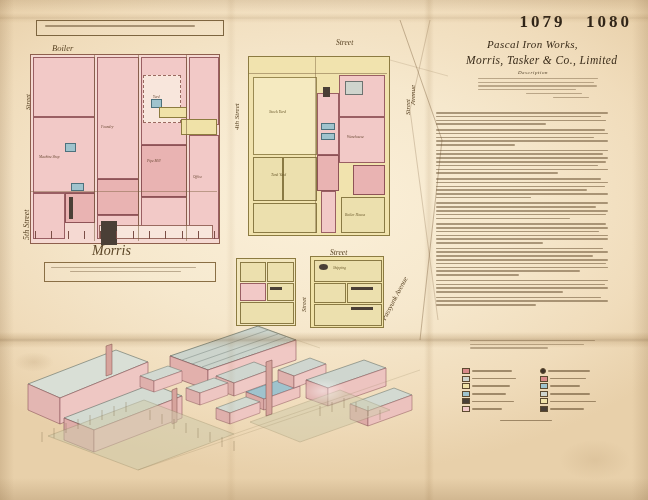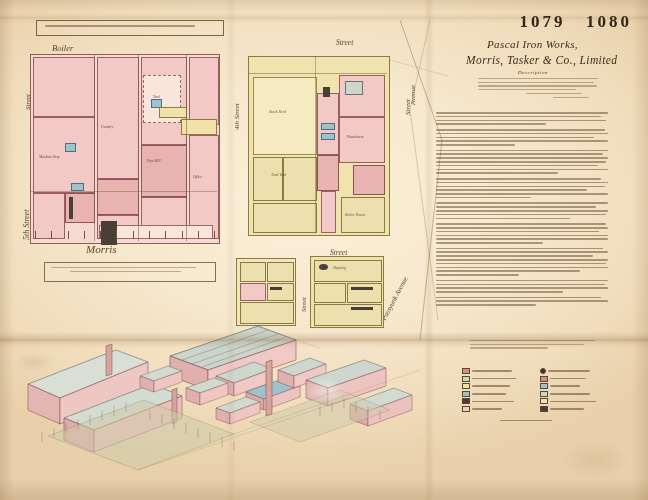--- a/index.html
+++ b/index.html
@@ -117,21 +117,21 @@
   </div>
   <div style="position:absolute;left:508px;top:93px;width:90px;">
     <div class="txtline t2" style="width:62%;margin-left:20%"></div>
     <div class="txtline t2" style="width:40%;margin-left:50%"></div>
   </div>
 
   <div class="streetlbl vert" style="left:24px;top:110px;font-size:7px;transform:rotate(-90deg);">Street</div>
   <div class="streetlbl vert" style="left:22px;top:240px;font-size:8px;transform:rotate(-90deg);">5th  Street</div>
 
   <div class="streetlbl" style="left:52px;top:43px;font-size:8.5px;">Boiler</div>
-  <div class="streetlbl" style="left:86px;top:243px;font-size:11px;">Morris</div>
+  <div class="streetlbl" style="left:92px;top:243px;font-size:14px;">Morris</div>
 
   <div class="panel" style="left:30px;top:54px;width:188px;height:188px;background:#f5d9d2;border:.8px solid #8e5f4d;">
 
     <div class="blk pink" style="left:2px;top:2px;width:60px;height:58px;"></div>
     <div class="blk pink" style="left:2px;top:62px;width:60px;height:74px;"></div>
     <div class="blk pink" style="left:2px;top:138px;width:30px;height:44px;"></div>
     <div class="blk pinkd" style="left:34px;top:138px;width:28px;height:28px;"></div>
 
     <div class="blk pink" style="left:66px;top:2px;width:40px;height:120px;"></div>
     <div class="blk pinkd" style="left:66px;top:124px;width:40px;height:34px;"></div>

